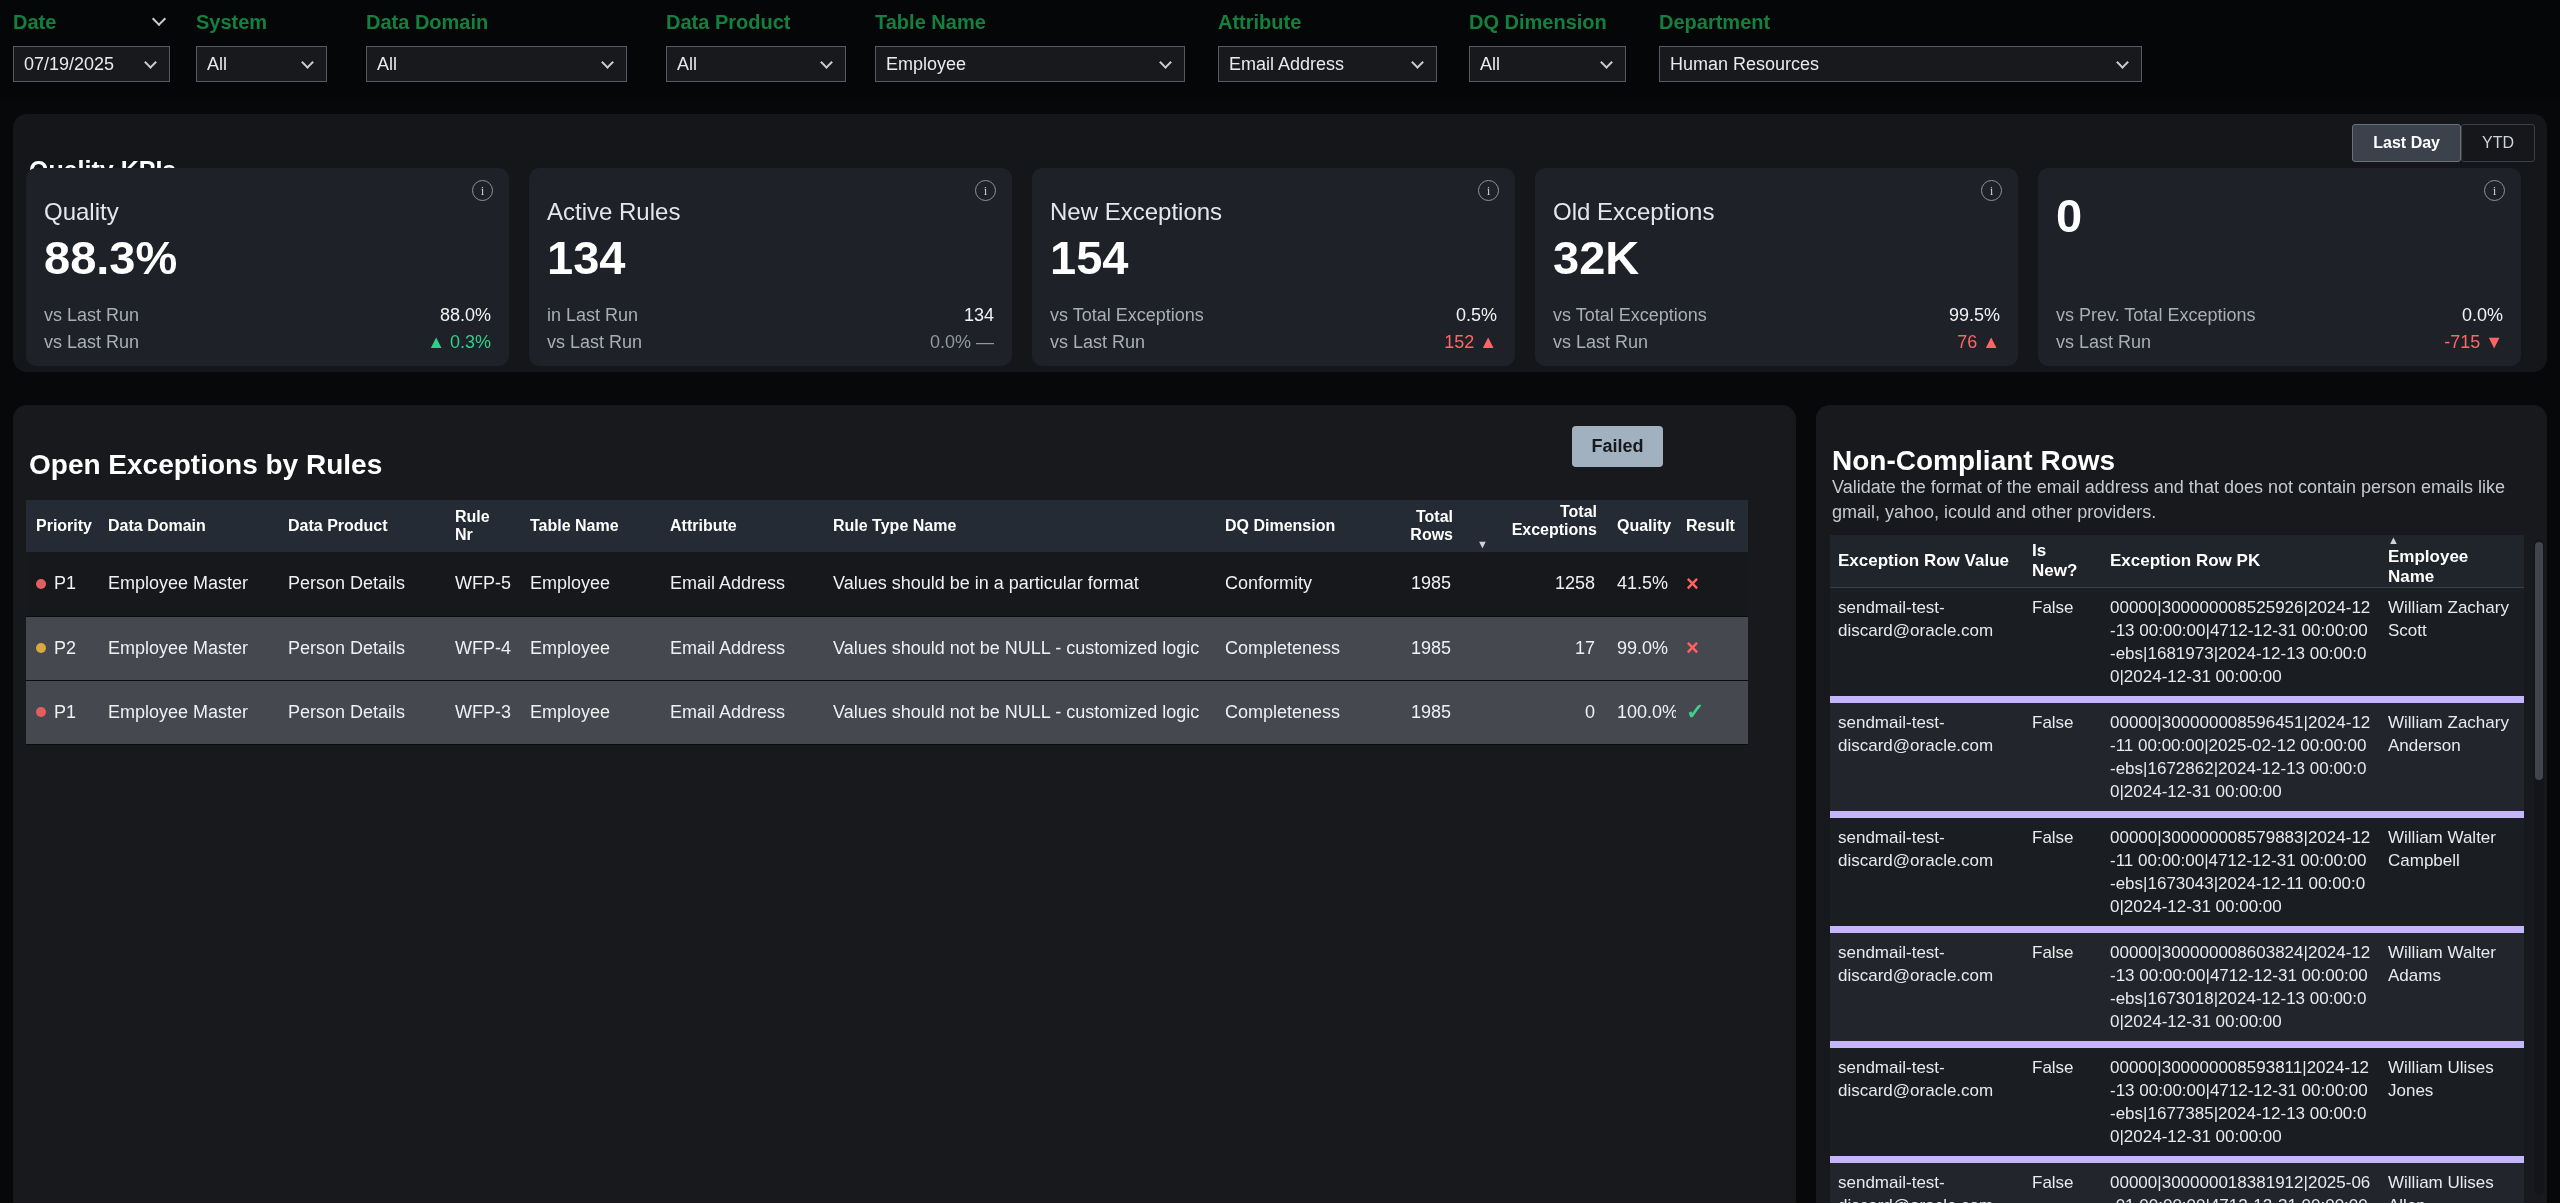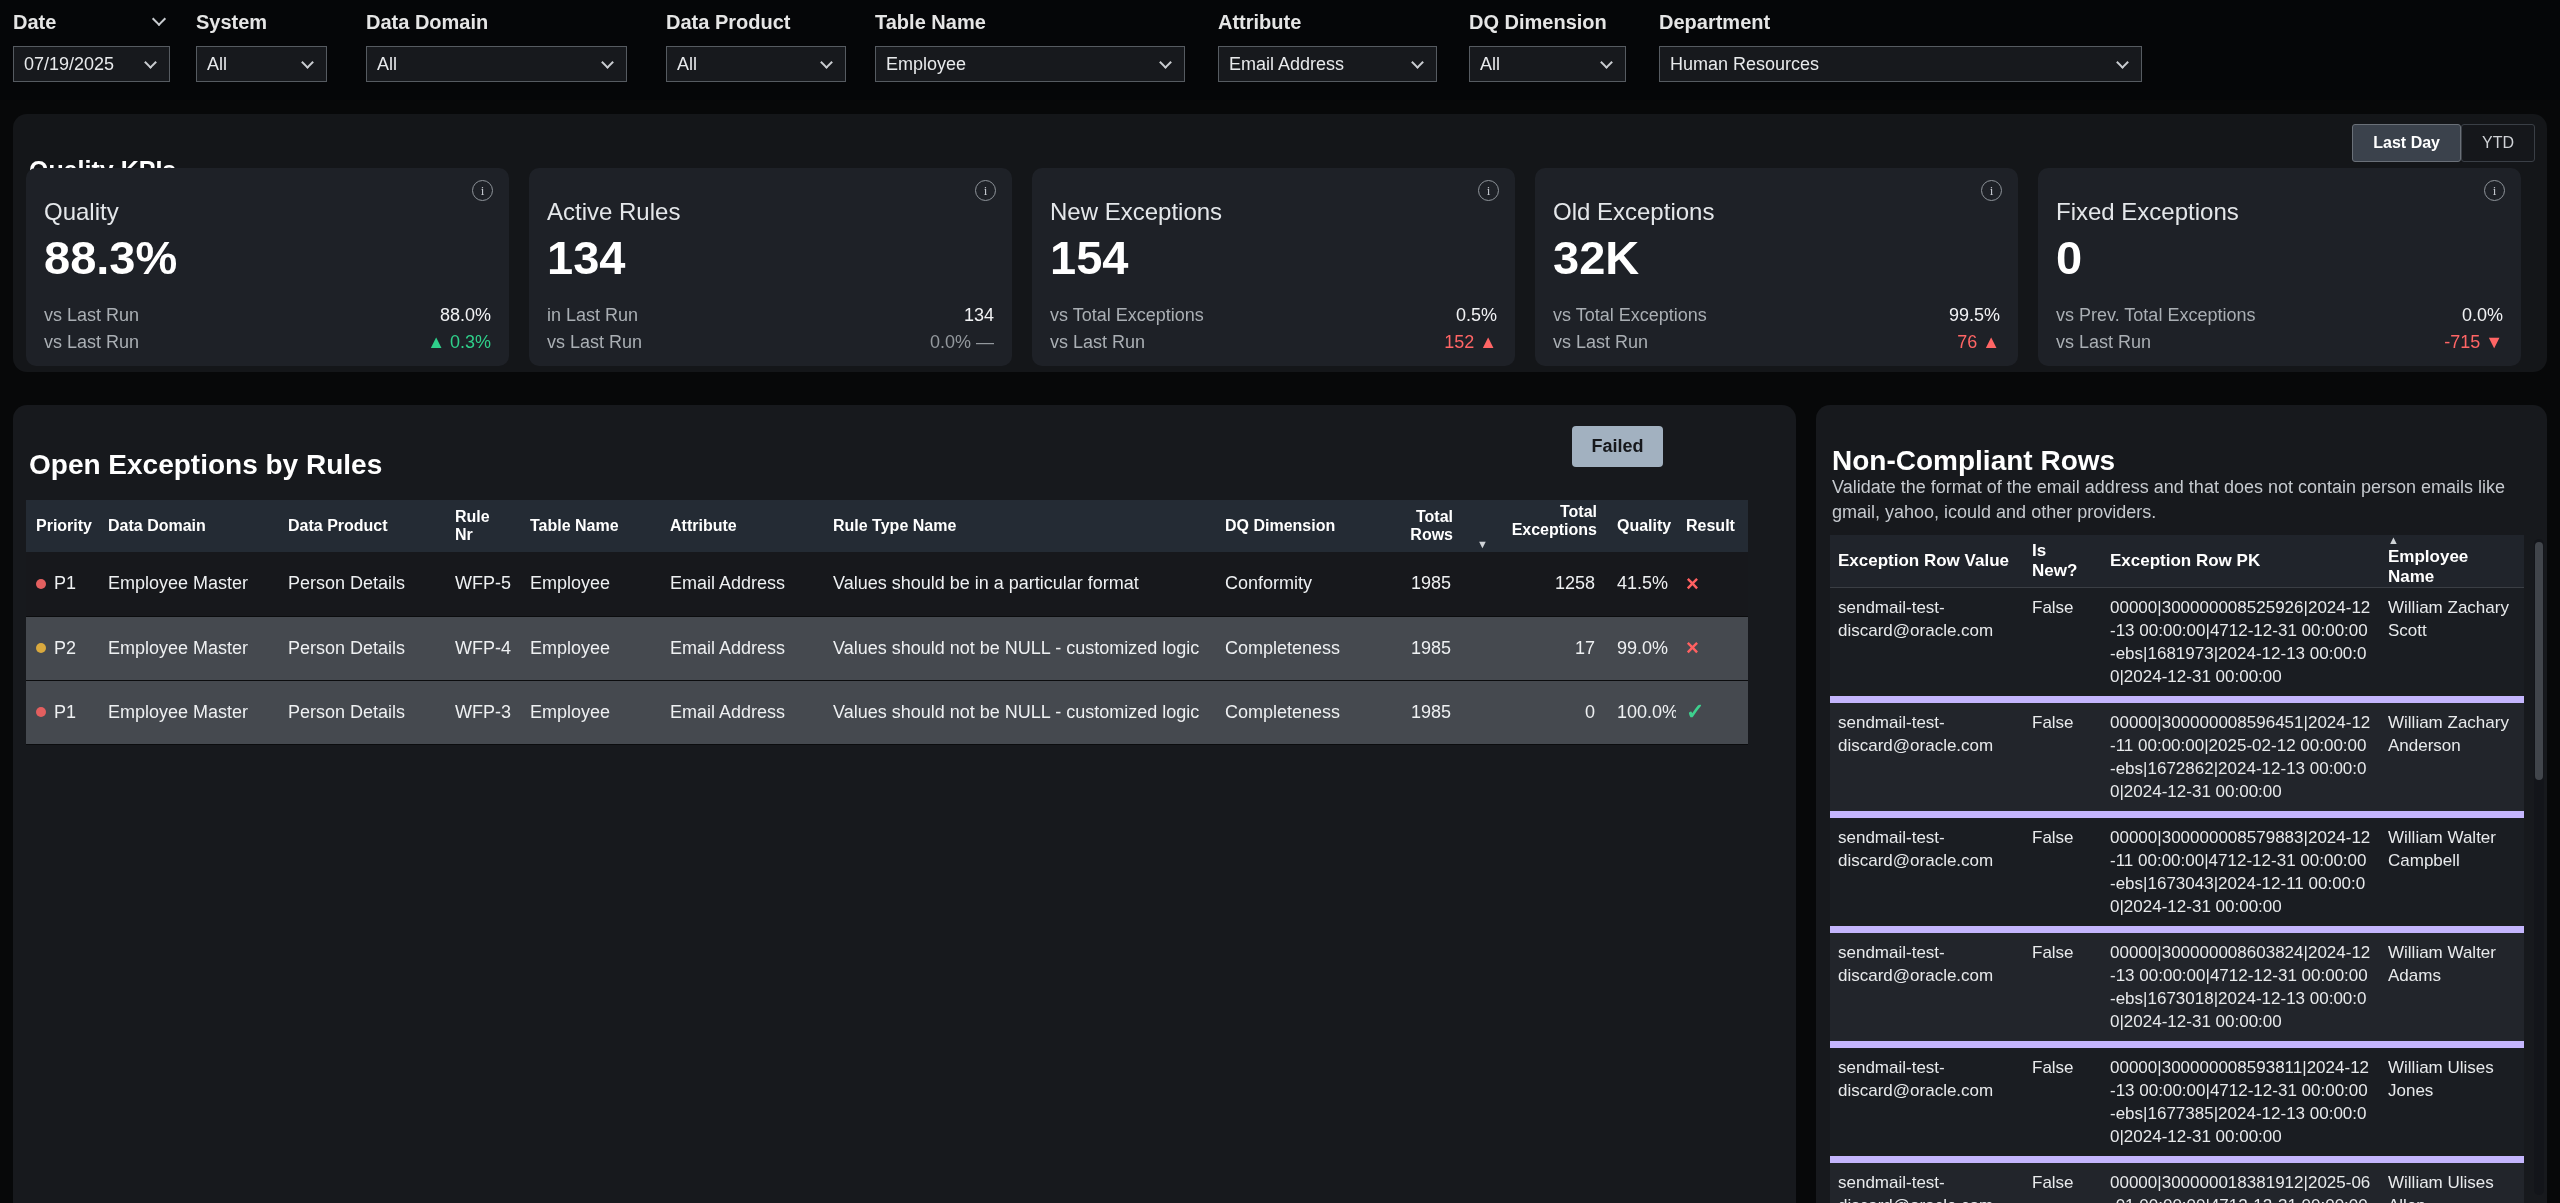--- a/index.html
+++ b/index.html
@@ -11,21 +11,21 @@
   .filter { position:absolute; top:8px; }
   .filter.v-date{left:13px;width:157px}
   .filter.v-system{left:196px;width:131px}
   .filter.v-data-domain{left:366px;width:261px}
   .filter.v-data-product{left:666px;width:180px}
   .filter.v-table-name{left:875px;width:310px}
   .filter.v-attribute{left:1218px;width:219px}
   .filter.v-dq-dimension{left:1469px;width:157px}
   .filter.v-department{left:1659px;width:483px}
   .f-label { display:flex; align-items:center; justify-content:space-between;
-    font-size:20px; font-weight:bold; color:#e5e5e5; height:28px; }
+    font-size:20px; font-weight:bold; color:#15803d; height:28px; }
   .hdr-caret { display:none; width:10px; height:10px; border-right:2px solid #c9ccd0;
     border-bottom:2px solid #c9ccd0; transform:rotate(45deg); margin-top:-6px; margin-right:6px;}
   .filter.v-date .hdr-caret { display:inline-block; }
   .f-box { position:relative; margin-top:10px; height:36px; background:#17191d;
     border:1px solid #565b61; display:flex; align-items:center; padding:0 34px 0 10px;
     cursor:pointer; }
   .f-value { font-size:18px; color:#e8eaec; white-space:nowrap; overflow:hidden; }
   .caret { position:absolute; right:14px; top:11px; width:9px; height:9px;
     border-right:2px solid #c9ccd0; border-bottom:2px solid #c9ccd0; transform:rotate(45deg); }
 
@@ -268,21 +268,20 @@
           </div>
           <div class="meta-row">
             <span class="meta-label">vs Last Run</span>
             <span class="meta-val v-red">76 ▲</span>
           </div>
         </div>
       </div>
 
       <div class="card">
         <div class="info-icon">i</div>
-        <div class="card-title">Fixed Exceptions</div>
         <div class="card-value">0</div>
         <div class="card-meta">
           <div class="meta-row">
             <span class="meta-label">vs Prev. Total Exceptions</span>
             <span class="meta-val v-plain">0.0%</span>
           </div>
           <div class="meta-row">
             <span class="meta-label">vs Last Run</span>
             <span class="meta-val v-red">-715 ▼</span>
           </div>

